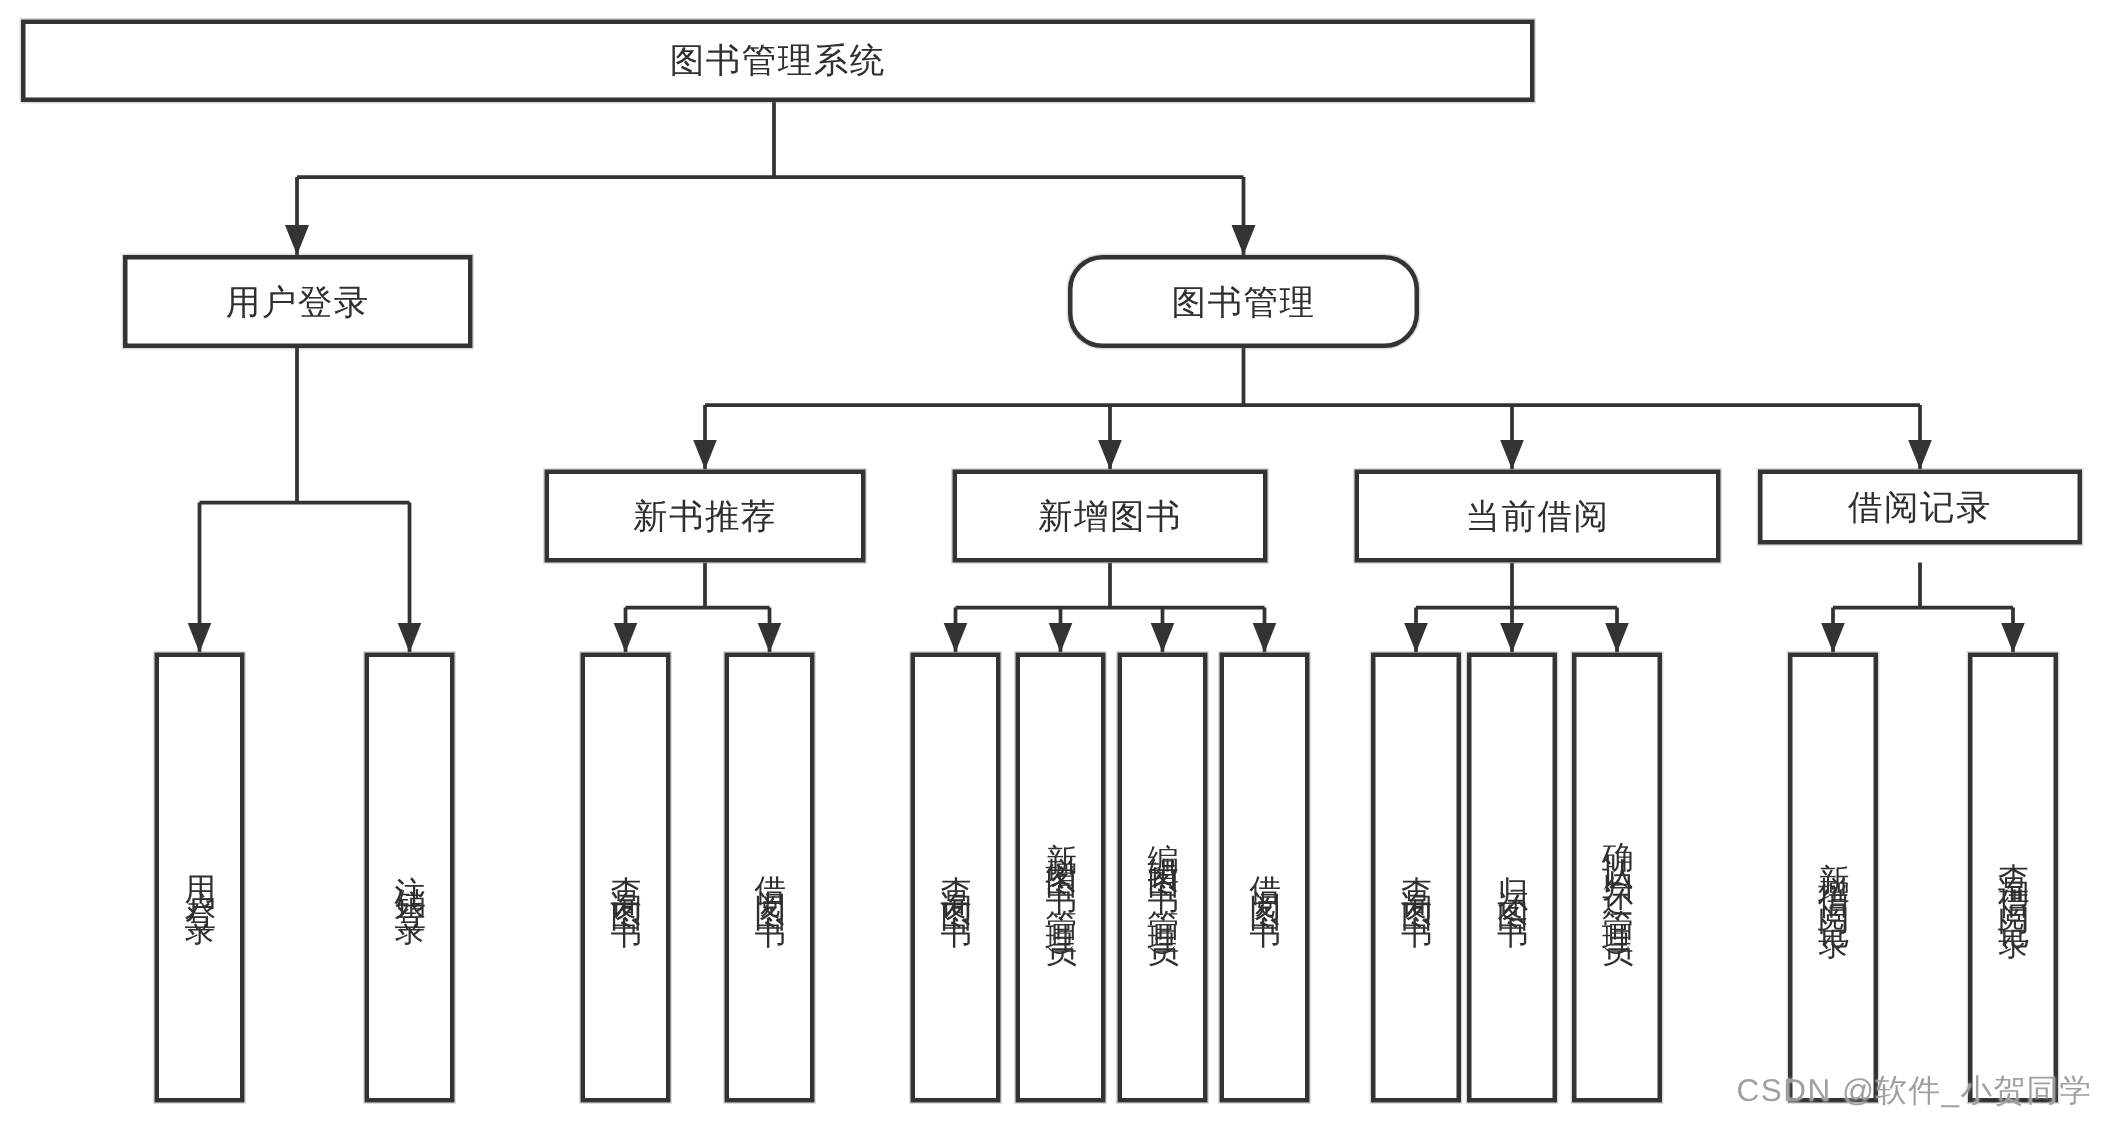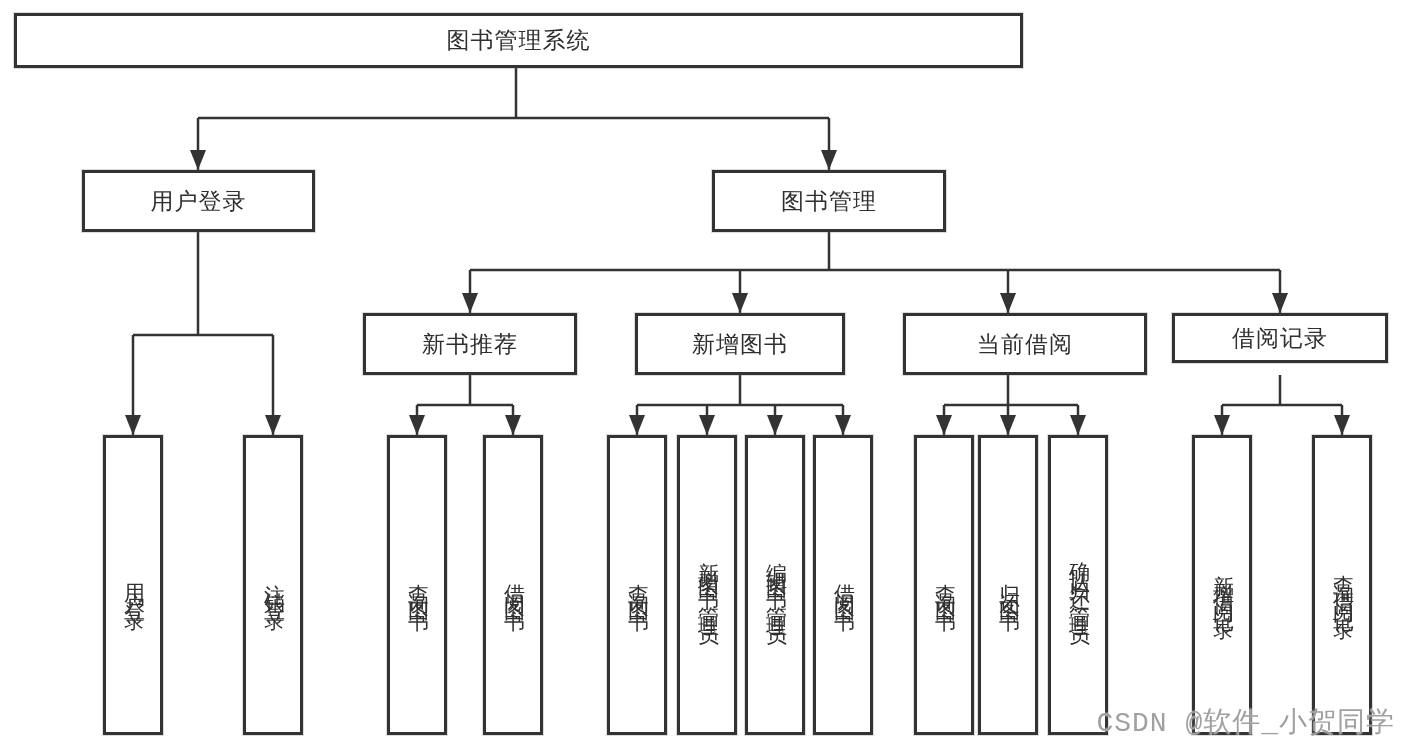--- a/index.html
+++ b/index.html
@@ -7,21 +7,20 @@
     padding: 0;
     background: #ffffff;
     font-family: "Liberation Sans", "DejaVu Sans", sans-serif;
   }
   .stage {
     position: relative;
     width: 1405px;
     height: 747px;
     background: #ffffff;
     overflow: hidden;
-    font-family: Liberation Mono, monospace;
   }
   .connectors {
     position: absolute;
     left: 0;
     top: 0;
     width: 1405px;
     height: 747px;
     pointer-events: none;
   }
   .node {
@@ -47,21 +46,21 @@
   .node.v .vtext {
     writing-mode: vertical-rl;
     text-orientation: mixed;
     letter-spacing: 9px;
     line-height: 1;
     white-space: nowrap;
   }
   
   .n-root        { left: 14px;  top: 13px;  width: 1009px; height: 55px; }
   .n-user-login  { left: 82px;  top: 170px; width: 233px;  height: 62px; }
-  .n-book-mgmt   { left: 712px; top: 170px; width: 234px;  height: 62px; }
+  .n-book-mgmt   { left: 712px; top: 170px; width: 234px;  height: 62px; border-radius: 23px; }
   .n-rec         { left: 363px; top: 313px; width: 214px;  height: 62px; align-items: center; }
   .n-bb          { left: 635px; top: 313px; width: 210px;  height: 62px; }
   .n-cb          { left: 903px; top: 313px; width: 244px;  height: 62px; }
   .n-br          { left: 1172px;top: 313px; width: 216px;  height: 50px; }
   .leaf          { top: 435px; width: 60px; height: 300px; }
   .l-login       { left: 103px; }
   .l-logout      { left: 243px; }
   .l-rec-query   { left: 387px; }
   .l-rec-borrow  { left: 483px; }
   .l-bb-query    { left: 607px; }
@@ -70,21 +69,21 @@
   .l-bb-borrow   { left: 813px; }
   .l-cb-query    { left: 914px; }
   .l-cb-return   { left: 978px; }
   .l-cb-confirm  { left: 1048px; }
   .l-br-add      { left: 1192px; }
   .l-br-query    { left: 1312px; }
   .watermark {
     position: absolute;
     right: 10px;
     bottom: 6px;
-    font-size: 28px;
+    font-size: 21px;
     color: rgba(155,155,155,0.95);
     letter-spacing: 1px;
     z-index: 5;
     pointer-events: none;
     text-shadow: 0 0 2px #ffffff;
   }
 </style>
 </head>
 <body>
 

